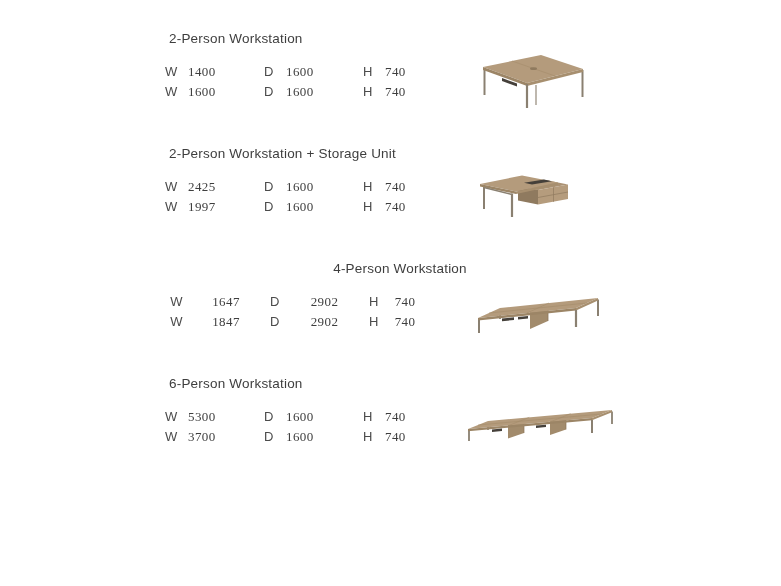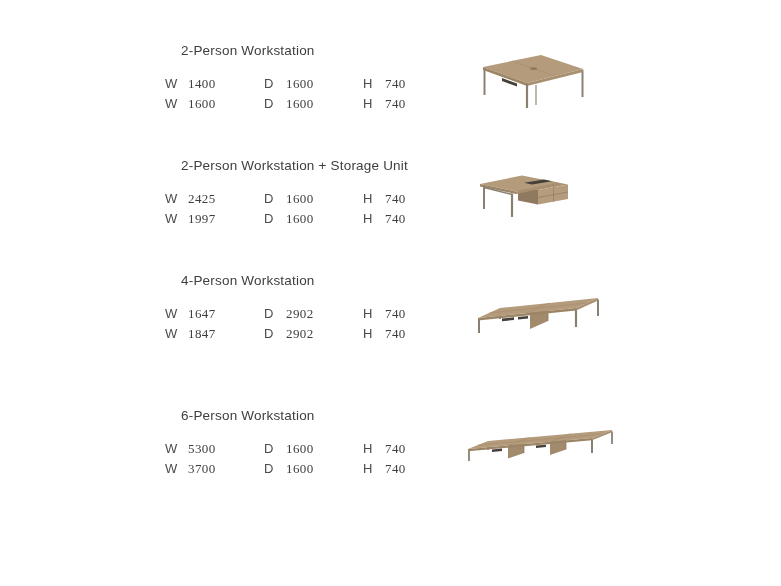--- a/index.html
+++ b/index.html
@@ -5,40 +5,40 @@
   html,body{margin:0;padding:0;background:#fff;}
   .page{
     position:relative;
     width:781px;height:586px;
     background:var(--c-background,#fff);
     font-family:"Liberation Sans","DejaVu Sans",sans-serif;
     overflow:hidden;
   }
   .spec{position:absolute;left:165px;width:470px;}
   .spec .title{
-    margin:16px;font-size:13.5px;font-weight:400;letter-spacing:.2px;
+    margin:4px;font-size:13.5px;font-weight:400;letter-spacing:.2px;
     color:var(--c-text,#3e3e3e);line-height:14px;
   }
   .rows{margin-top:18px;}
   .row{
     display:grid;
     grid-template-columns:23px 76px 22px 77px 22px 40px;
     align-items:baseline;
     height:19.5px;
     font-size:13px;letter-spacing:.4px;
     color:var(--c-text,#3e3e3e);
   }
   .row .lab{color:var(--c-label,#4b4b4b);}
   .row .val{color:var(--c-text,#3e3e3e);font-family:Liberation Serif, serif;}
   .art{position:absolute;}
   .s1 .art{left:305px;top:22px;width:118px;height:60px;}
   .s2 .art{left:307px;top:27px;width:104px;height:52px;}
   .s3 .art{left:307px;top:28px;width:132px;height:52px;}
   .s4 .art{left:299px;top:27px;width:152px;height:44px;}
-  .s1{top:28px;} .s2{top:143px;} .s3{top:258px;} .s4{top:393px;}
+  .s1{top:28px;} .s2{top:143px;} .s3{top:258px;text-align:center;} .s4{top:373px;}
   svg .top{fill:var(--c-top,#b49b7c);}
   svg .edgeL{fill:var(--c-top_edge,#9c8566);}
   svg .edgeR{fill:var(--c-top_edge2,#a78f6f);}
   svg .leg{stroke:var(--c-legs,#8a8071);fill:none;}
   svg .leg-thin{stroke:var(--c-legs_light,#9b9183);fill:none;}
   svg .seam{stroke:var(--c-seam,#a28a69);stroke-width:.6;fill:none;opacity:.9;}
   svg .dark{fill:var(--c-dark,#45403a);}
   svg .panel{fill:var(--c-panel,#a28b6c);}
   svg .grommet{fill:var(--c-grommet,#8f7a5e);}
   svg .sttop{fill:var(--c-storage_top,#ab9274);}

